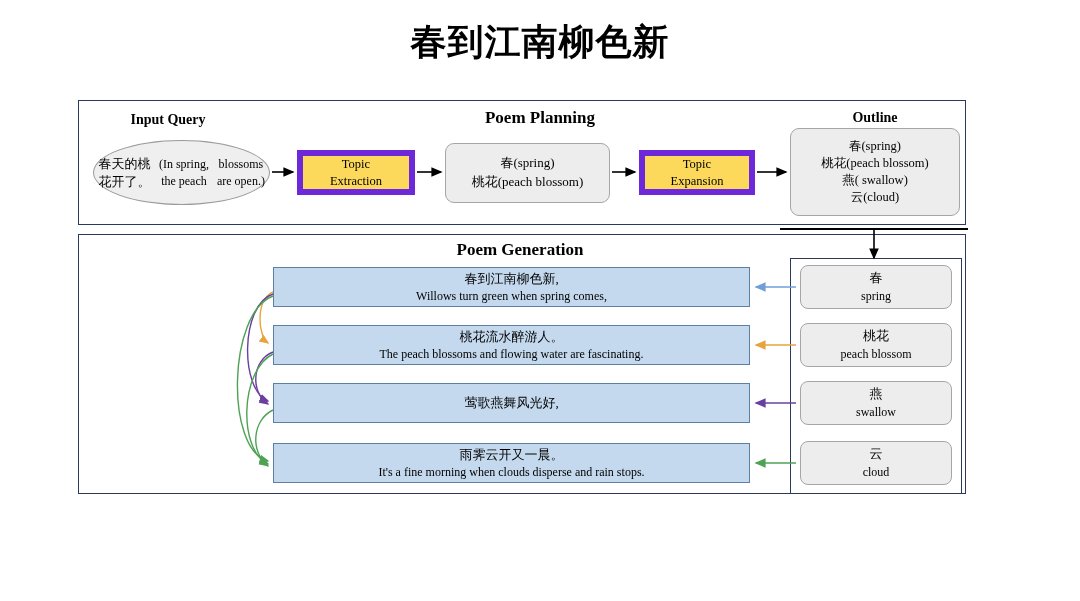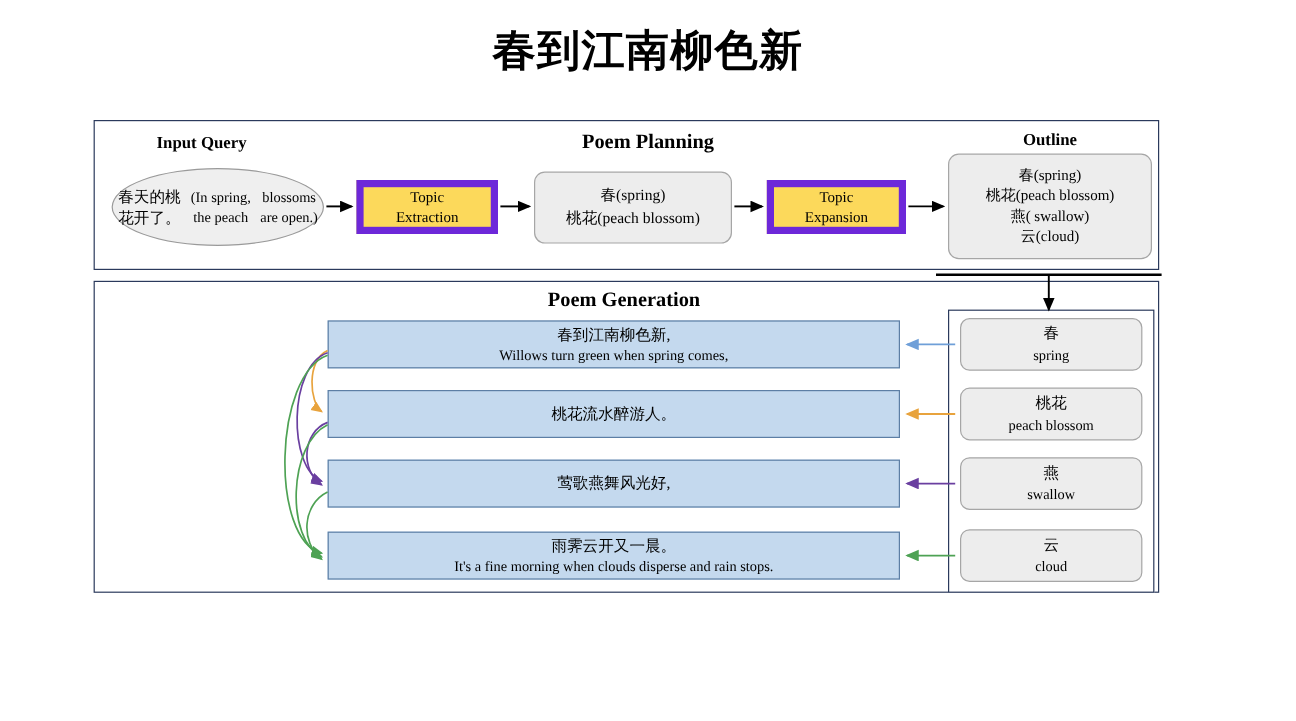--- a/index.html
+++ b/index.html
@@ -269,20 +269,21 @@
 <div class="section-label" id="label-poem-generation">Poem Generation</div>
 
 <div id="outline-subpanel"></div>
 
 <div class="verse-box" id="verse-0">
   <div class="cn">春到江南柳色新,</div>
   <div class="en">Willows turn green when spring comes,</div>
 </div>
 <div class="verse-box" id="verse-1">
   <div class="cn">桃花流水醉游人。</div>
+  <div class="en">The peach blossoms and flowing water are fascinating.</div>
 </div>
 <div class="verse-box" id="verse-2">
   <div class="cn">莺歌燕舞风光好,</div>
 </div>
 <div class="verse-box" id="verse-3">
   <div class="cn">雨霁云开又一晨。</div>
   <div class="en">It's a fine morning when clouds disperse and rain stops.</div>
 </div>
 
 <div class="keyword-box" id="kw-0">

